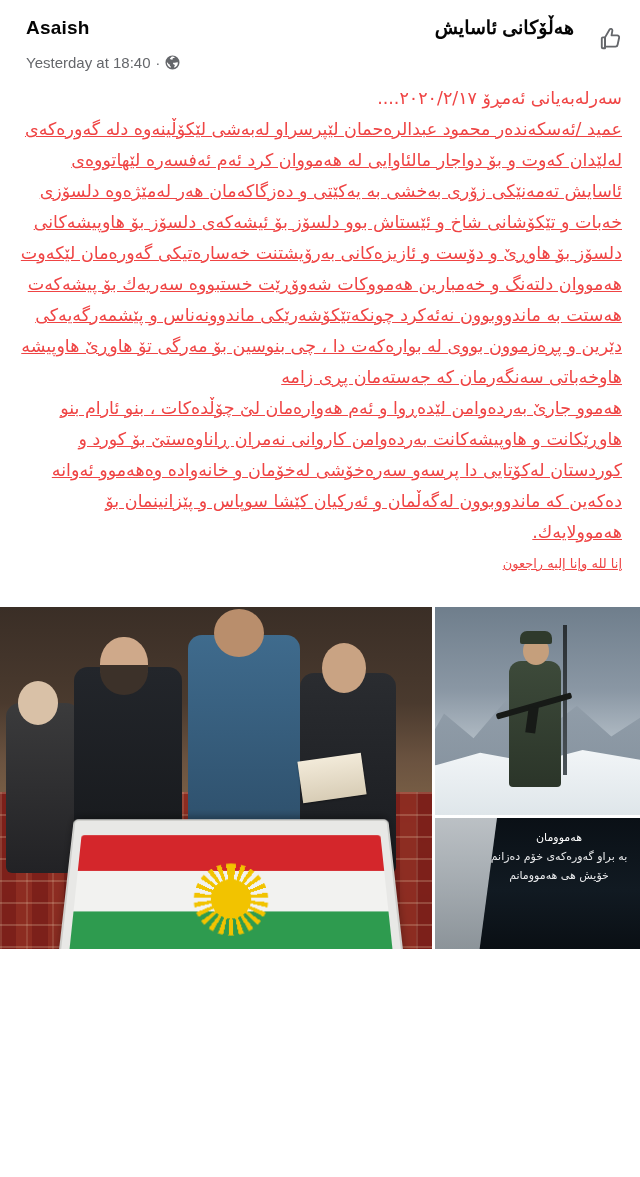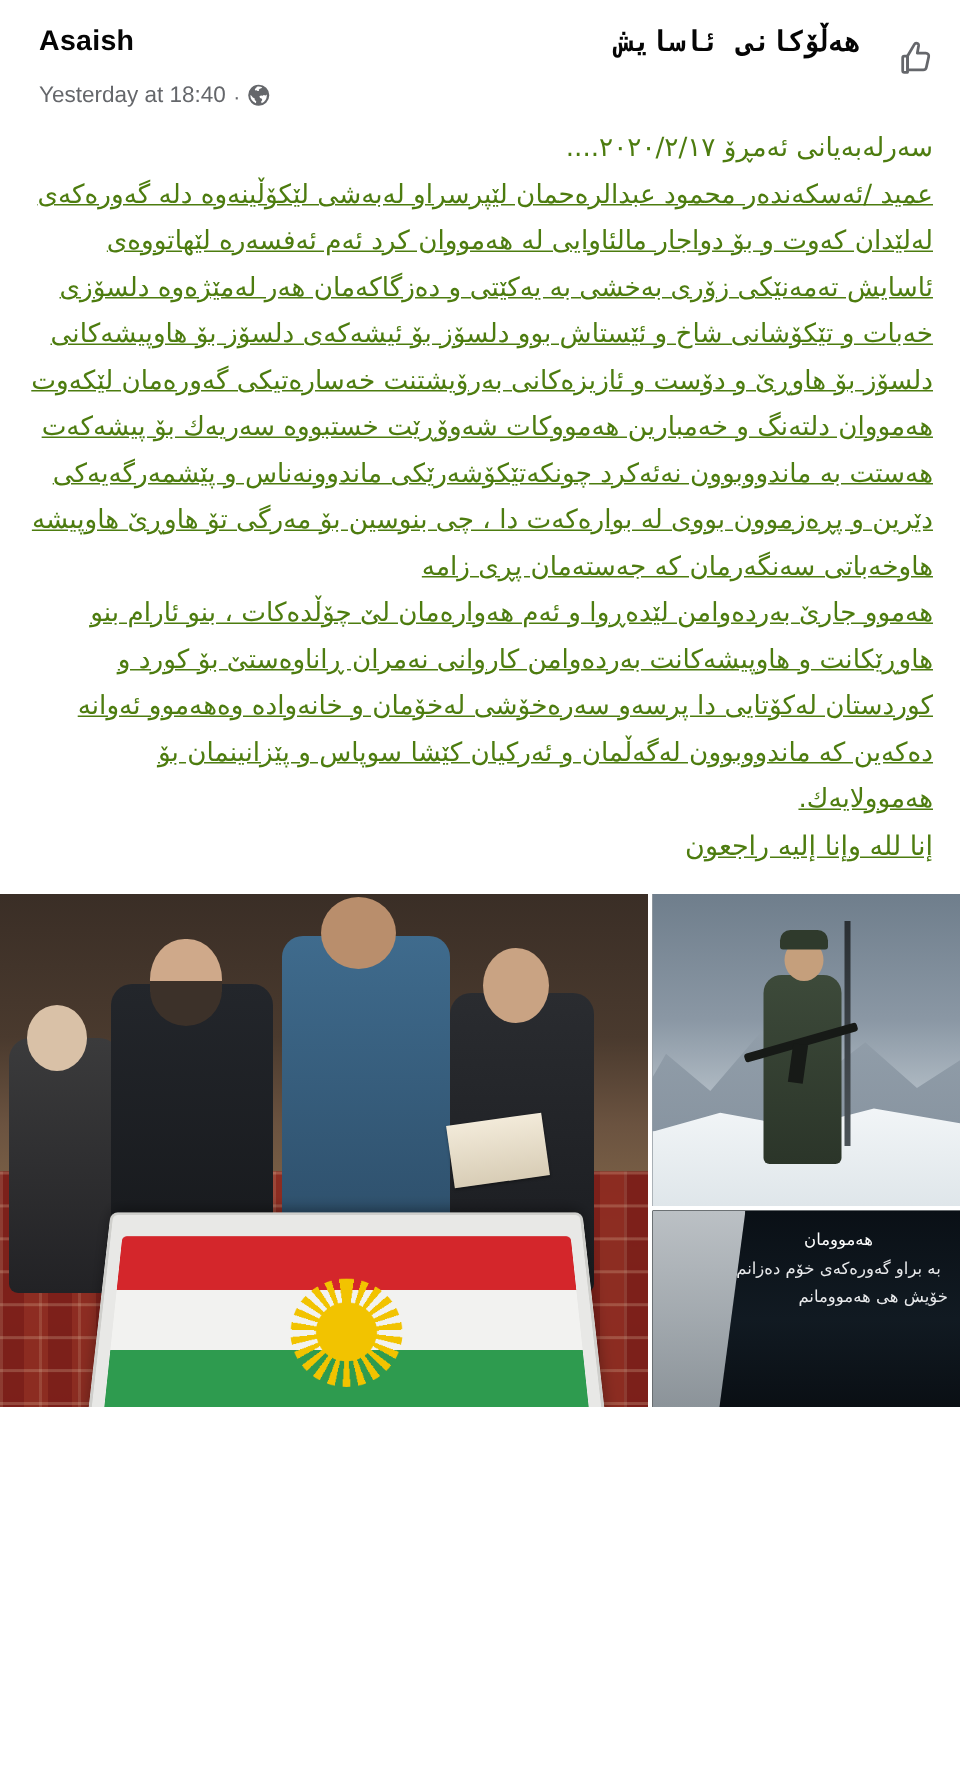--- a/index.html
+++ b/index.html
@@ -79,21 +79,21 @@
   .page-name {
     font-size: 19px;
     font-weight: bold;
     color: #050505;
     letter-spacing: .2px;
   }
   .page-name-ku {
     font-size: 19px;
     font-weight: bold;
     color: #050505;
-    font-family: Liberation Mono, monospace;
+    font-family: Liberation Sans, sans-serif;
     direction: rtl;
     margin-left: auto;
     padding-right: 52px;
   }
   .meta-row {
     display: flex;
     align-items: center;
     gap: 5px;
     margin-top: 15px;
   }
@@ -115,34 +115,34 @@
     color: #65676b;
   }
   .like-icon svg { display: block; width: 26px; height: 26px; }
 
   
   .post-body {
     padding: 6px 18px 10px 18px;
     direction: rtl;
     text-align: right;
     font-family: "DejaVu Sans", sans-serif;
-    color: #4d7c0f;
+    color: #ef4444;
     font-size: 17.5px;
     line-height: 31px;
     flex: 0 0 auto;
   }
   .post-body p { margin: 0; }
   .post-body p + p { margin-top: 0px; text-decoration: underline; }
   .arabic-line {
-    font-size: 18px;
+    font-size: 13px;
   }
 
   
   .media {
-    margin-top: 6px;
+    margin-top: 18px;
     width: 640px;
     height: 342px;
     display: flex;
     gap: 3px;
     background: #ffffff;
     overflow: hidden;
   }
   .media-left {
     position: relative;
     width: 432px;
@@ -332,21 +332,21 @@
     position: absolute;
     right: 8px; top: 12px;
     width: 146px;
     direction: rtl;
     text-align: center;
     font-family: "DejaVu Sans", sans-serif;
     color: #f3f4f5;
   }
   .p3-l1 { font-size: 11px; color: #ffffff; line-height: 15px; }
   .p3-l2 { font-size: 11px; color: #e9eaec; line-height: 15px; margin-top: 4px; }
-  .p3-l3 { font-size: 11px; color: #e9eaec; line-height: 15px; margin-top: 4px; text-align: right; }
+  .p3-l3 { font-size: 11px; color: #e9eaec; line-height: 15px; margin-top: 4px; }
 </style>
 </head>
 <body>
 
 <div class="post">
 
   <div class="post-header">
 
 
     <div class="header-text">

